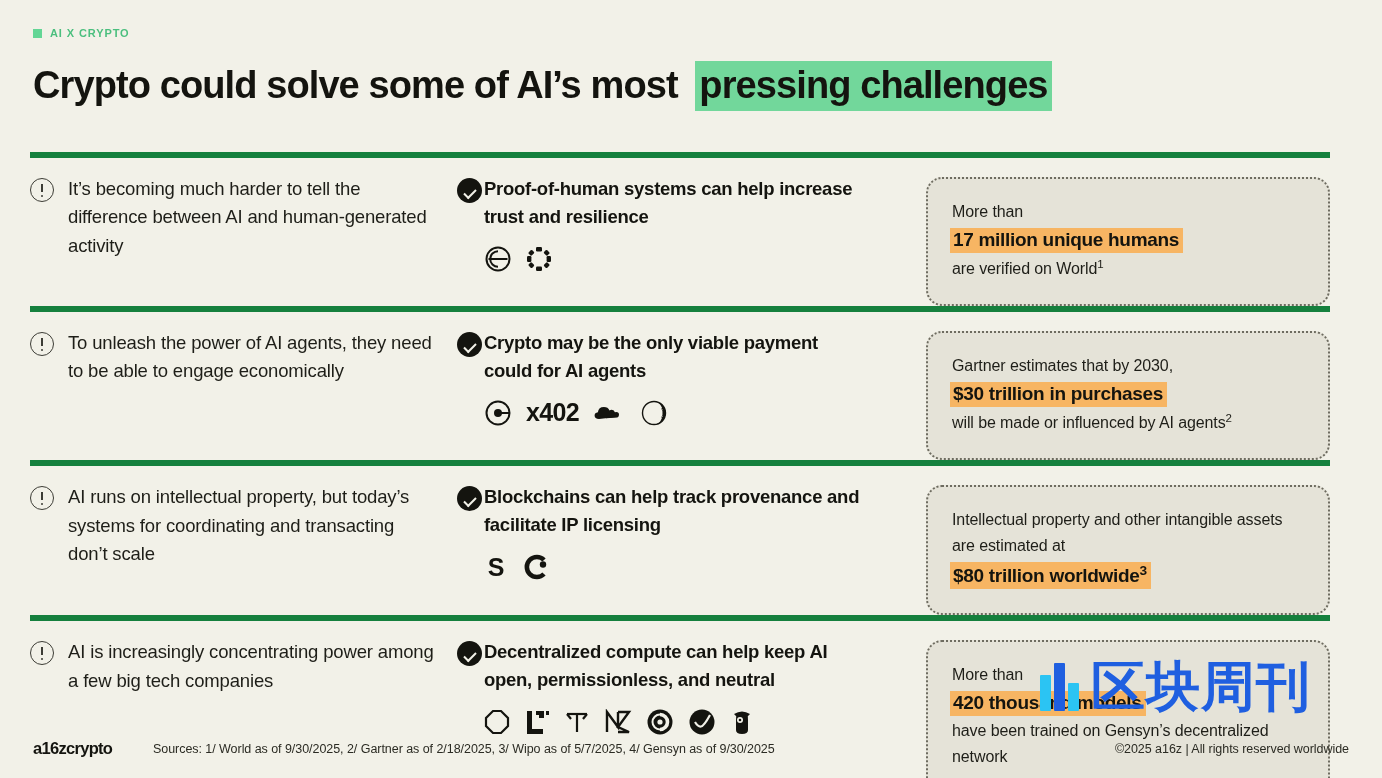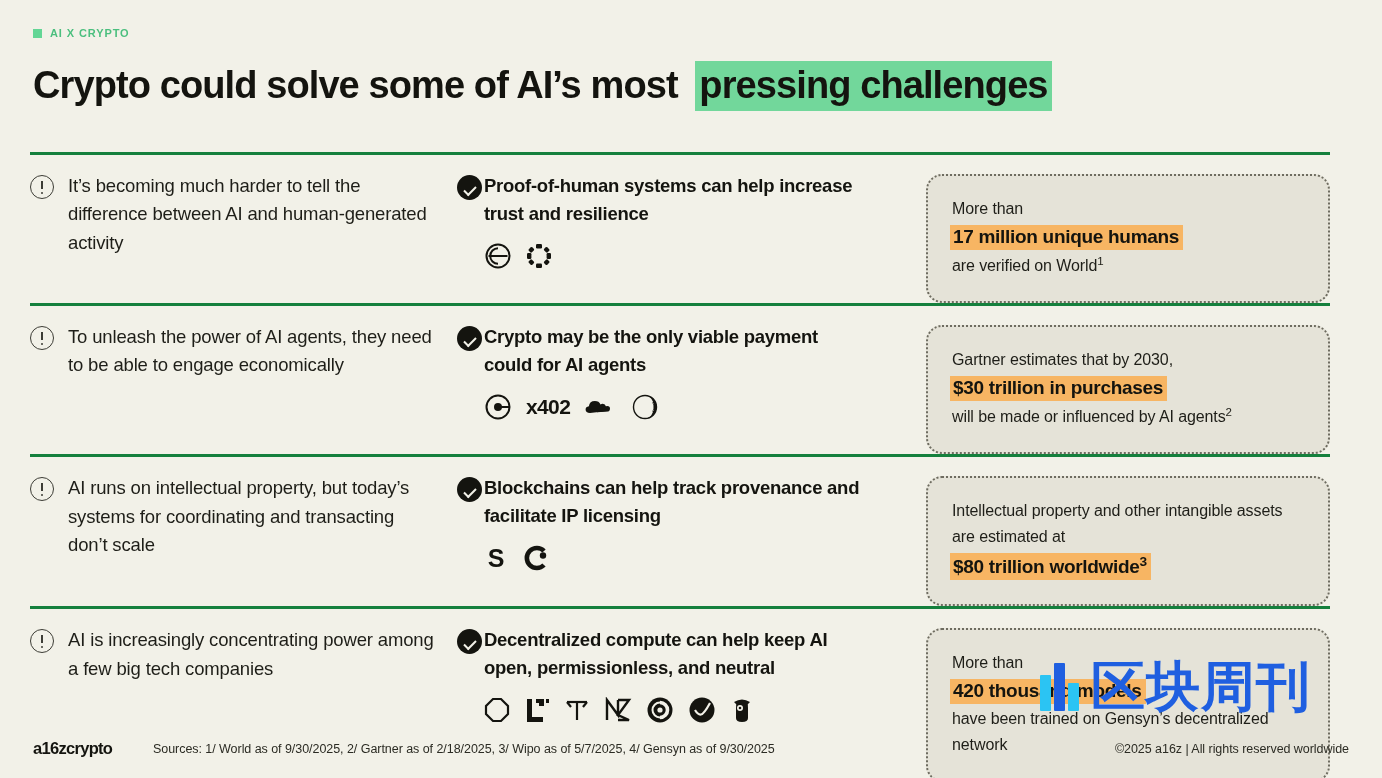--- a/index.html
+++ b/index.html
@@ -60,21 +60,21 @@
   .rows {
     position: absolute;
     top: 152px;
     left: 30px;
     width: 1300px;
   }
   .row {
     position: relative;
     display: flex;
     align-items: flex-start;
-    border-top: 3px solid #15803d;
+    border-top: 6px solid #15803d;
     padding-top: 17px;
     min-height: 143px;
   }
   .row:last-child { min-height: 150px; }
 
   
   .col-problem {
     width: 455px;
     display: flex;
     gap: 14px;
@@ -154,21 +154,21 @@
   }
   .logo-row {
     display: flex;
     align-items: center;
     gap: 14px;
     margin-top: 13px;
     height: 30px;
   }
   .logo-row svg { display: block; }
   .logo-text {
-    font-size: 21px;
+    font-size: 25px;
     font-weight: bold;
     letter-spacing: -0.6px;
     color: #14140F;
   }
 
   
   .col-stat {
     flex: 1;
     display: flex;
     justify-content: flex-end;

